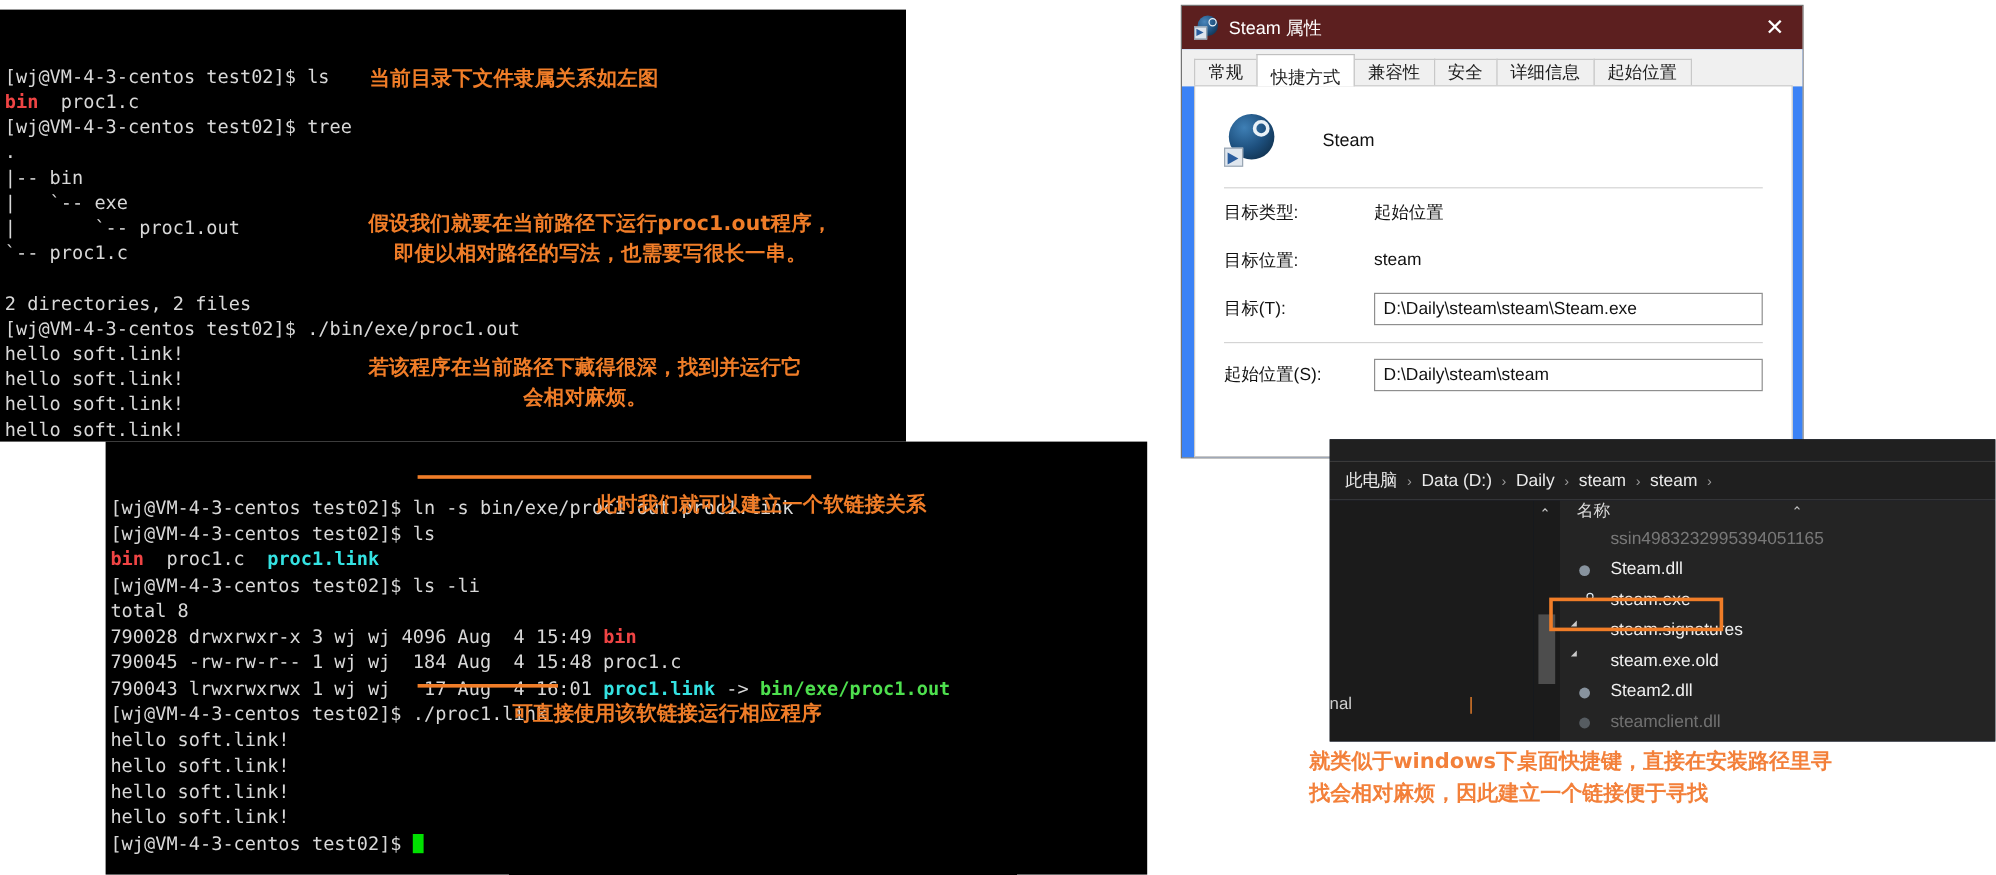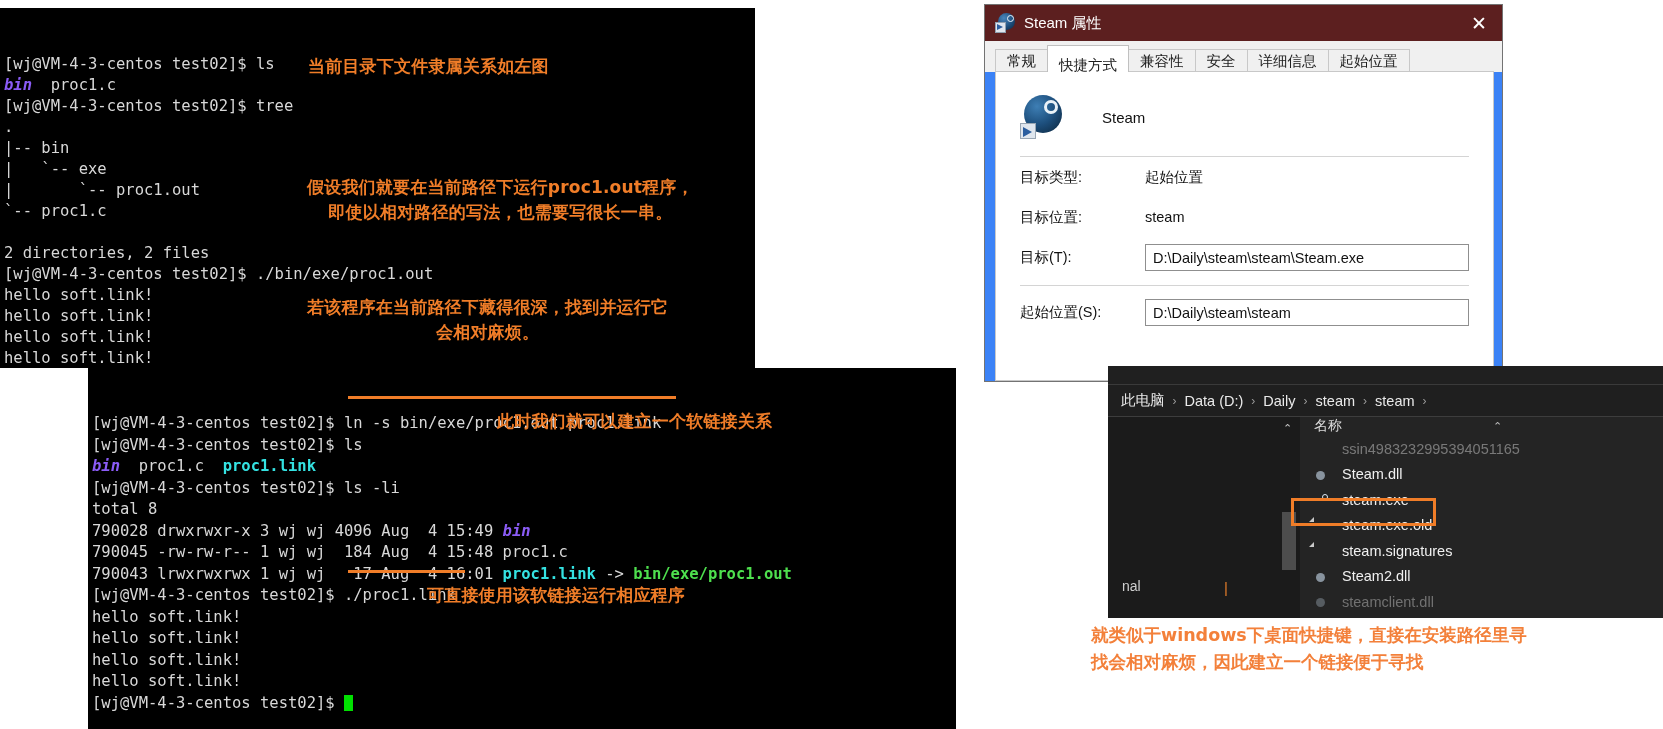--- a/index.html
+++ b/index.html
@@ -38,21 +38,21 @@
   #term-bottom {
     left: 88px; top: 368px;
     width: 868px; height: 361px;
     font-size: 15.5px;
     line-height: 21.5px;
     padding: 2px 0 0 4px;
     box-sizing: border-box;
   }
   .tline { display: block; height: 21px; }
   #term-bottom .tline { height: 21.5px; }
-  .c-blue   { color: #8b5cf6; font-weight: bold; font-style: italic; }
+  .c-blue   { color: #ef4444; font-weight: bold; }
   .c-cyan   { color: #34e2e2; font-weight: bold; }
   .c-green  { color: #4ee04e; font-weight: bold; }
   .c-white  { color: #d8d8d8; }
   .cursor {
     display: inline-block;
     width: 9px; height: 16px;
     background: #00e000;
     vertical-align: -3px;
   }
 
@@ -213,21 +213,21 @@
   .crumb-sep { color: #9a9a9a; padding: 0 5px; font-size: 12px; }
   #bc-line { height: 1px; background: #3d3d3d; }
   #exp-main { display: flex; height: 201px; }
   #exp-left {
     width: 170px;
     background: #1b1b1b;
     position: relative;
   }
   #exp-left-label {
     position: absolute;
-    left: 14px; bottom: 24px;
+    left: 0; bottom: 24px;
     font-size: 14px;
     color: #cfcfcf;
   }
   #exp-left-caret {
     position: absolute;
     left: 116px; bottom: 22px;
     color: #e07b2a;
     font-size: 15px;
   }
   #exp-scroll-col {
@@ -538,25 +538,25 @@
             <div class="frow">
               <span class="fico"><span class="dll-ico"></span></span>
               <span>Steam.dll</span>
             </div>
             <div class="frow">
               <span class="fico"><span class="steam-ico"></span></span>
               <span>steam.exe</span>
             </div>
             <div class="frow">
               <span class="fico"><span class="doc-ico"></span></span>
-              <span>steam.exe.old</span>
+              <span>steam.signatures</span>
             </div>
             <div class="frow">
               <span class="fico"><span class="doc-ico"></span></span>
-              <span>steam.signatures</span>
+              <span>steam.exe.old</span>
             </div>
             <div class="frow">
               <span class="fico"><span class="dll-ico"></span></span>
               <span>Steam2.dll</span>
             </div>
             <div class="frow clipped" style="opacity: 0.5;">
               <span class="fico"><span class="dll-ico"></span></span>
               <span>steamclient.dll</span>
             </div>
           </div>

